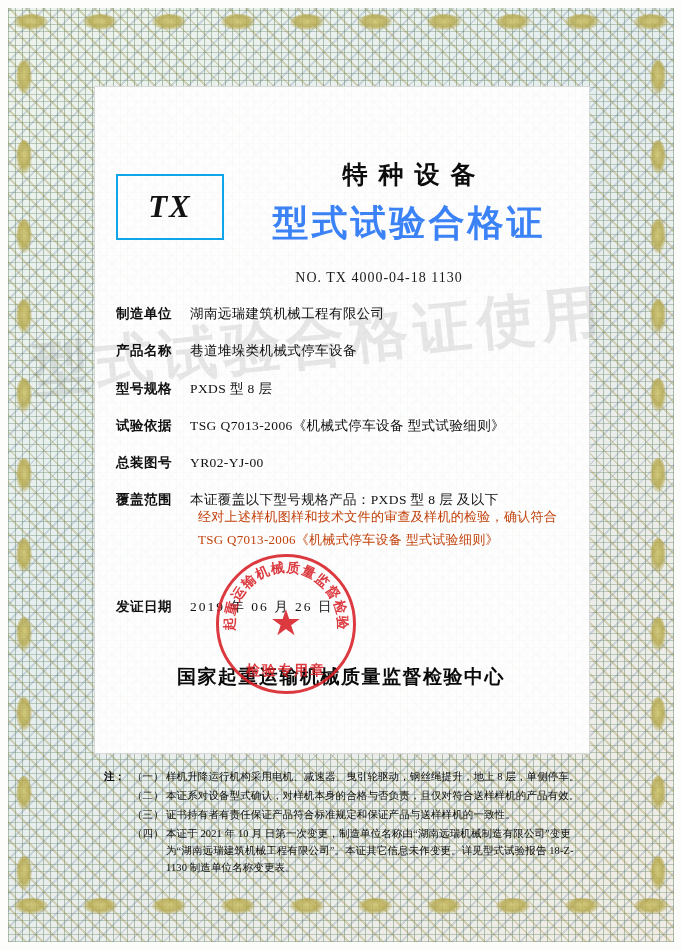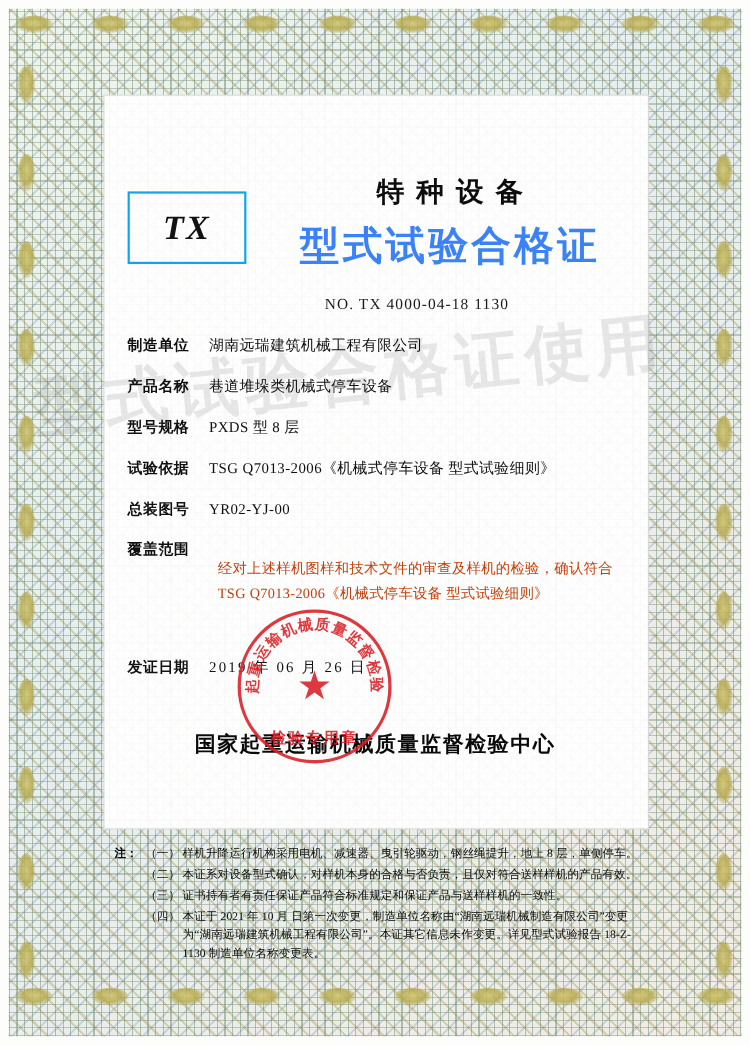--- a/index.html
+++ b/index.html
@@ -400,20 +400,21 @@
       <div class="field-row">
         <div class="field-label">试验依据</div>
         <div class="field-value">TSG Q7013-2006《机械式停车设备 型式试验细则》</div>
       </div>
       <div class="field-row">
         <div class="field-label">总装图号</div>
         <div class="field-value">YR02-YJ-00</div>
       </div>
       <div class="field-row">
         <div class="field-label">覆盖范围</div>
+        <div class="field-value">本证覆盖以下型号规格产品：PXDS 型 8 层 及以下</div>
       </div>
     </div>
 
     <div class="statement">
       <div>经对上述样机图样和技术文件的审查及样机的检验，确认符合</div>
       <div>TSG Q7013-2006《机械式停车设备 型式试验细则》</div>
     </div>
 
     <div class="issue-row">
       <div class="issue-label">发证日期</div>

